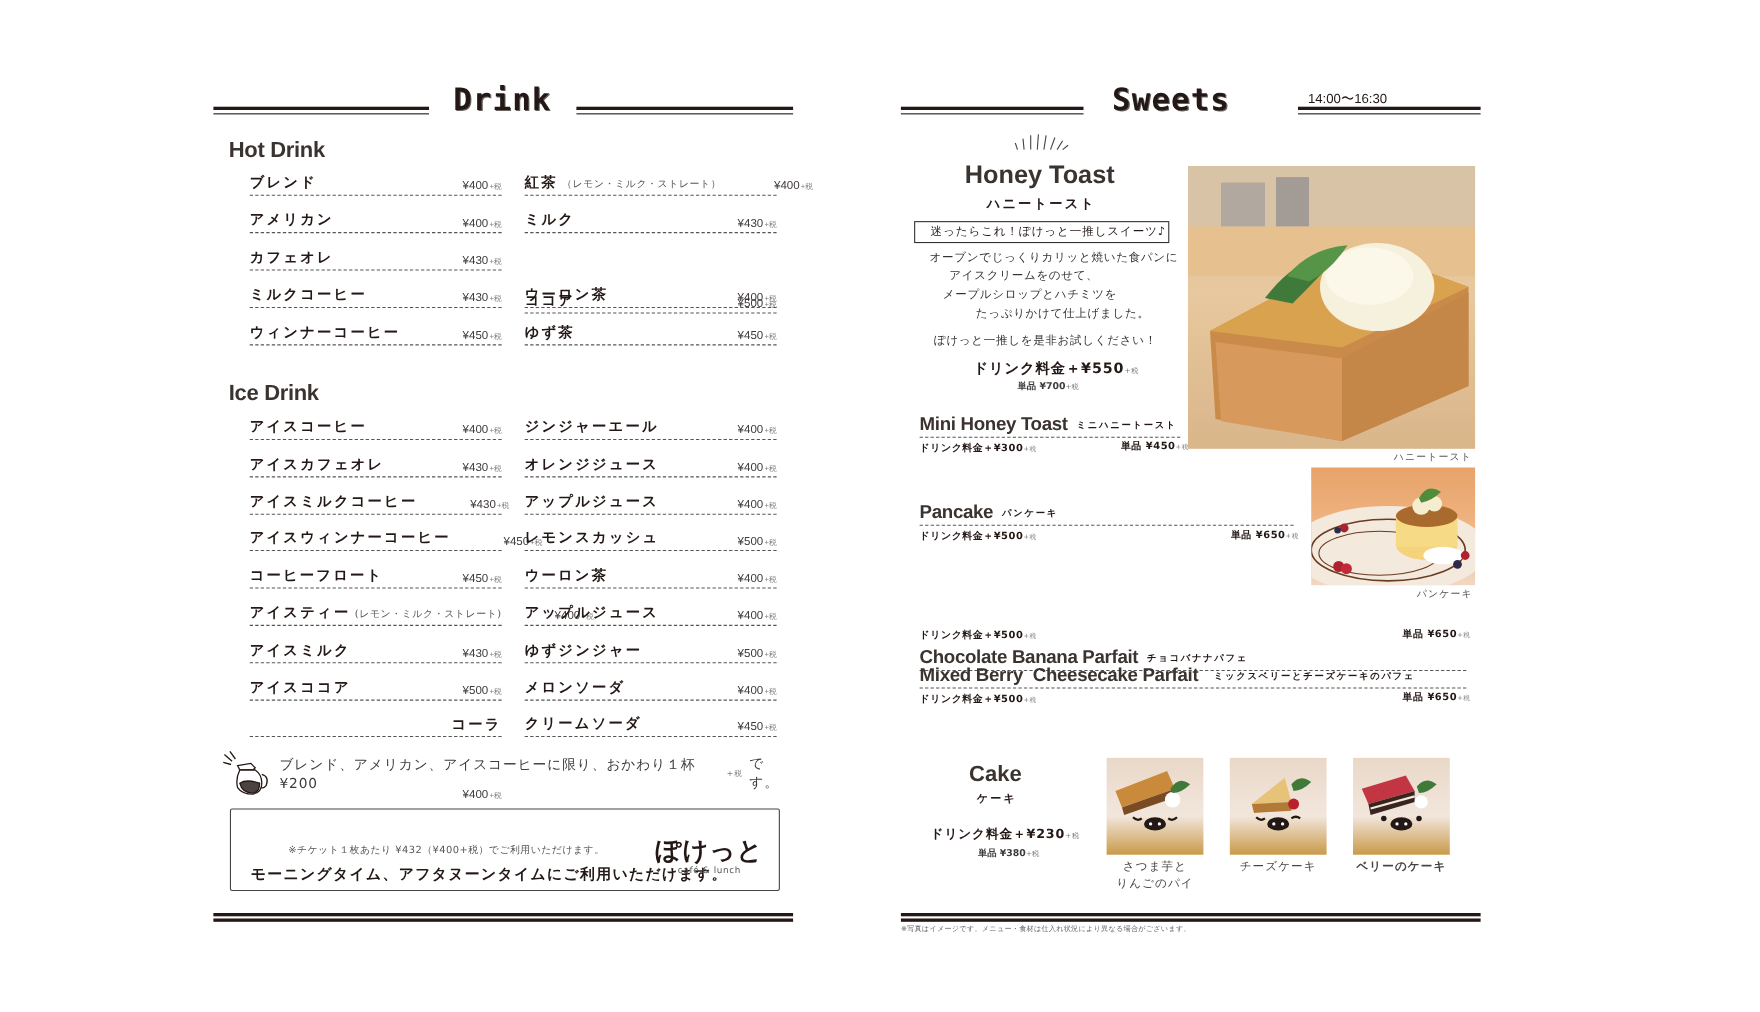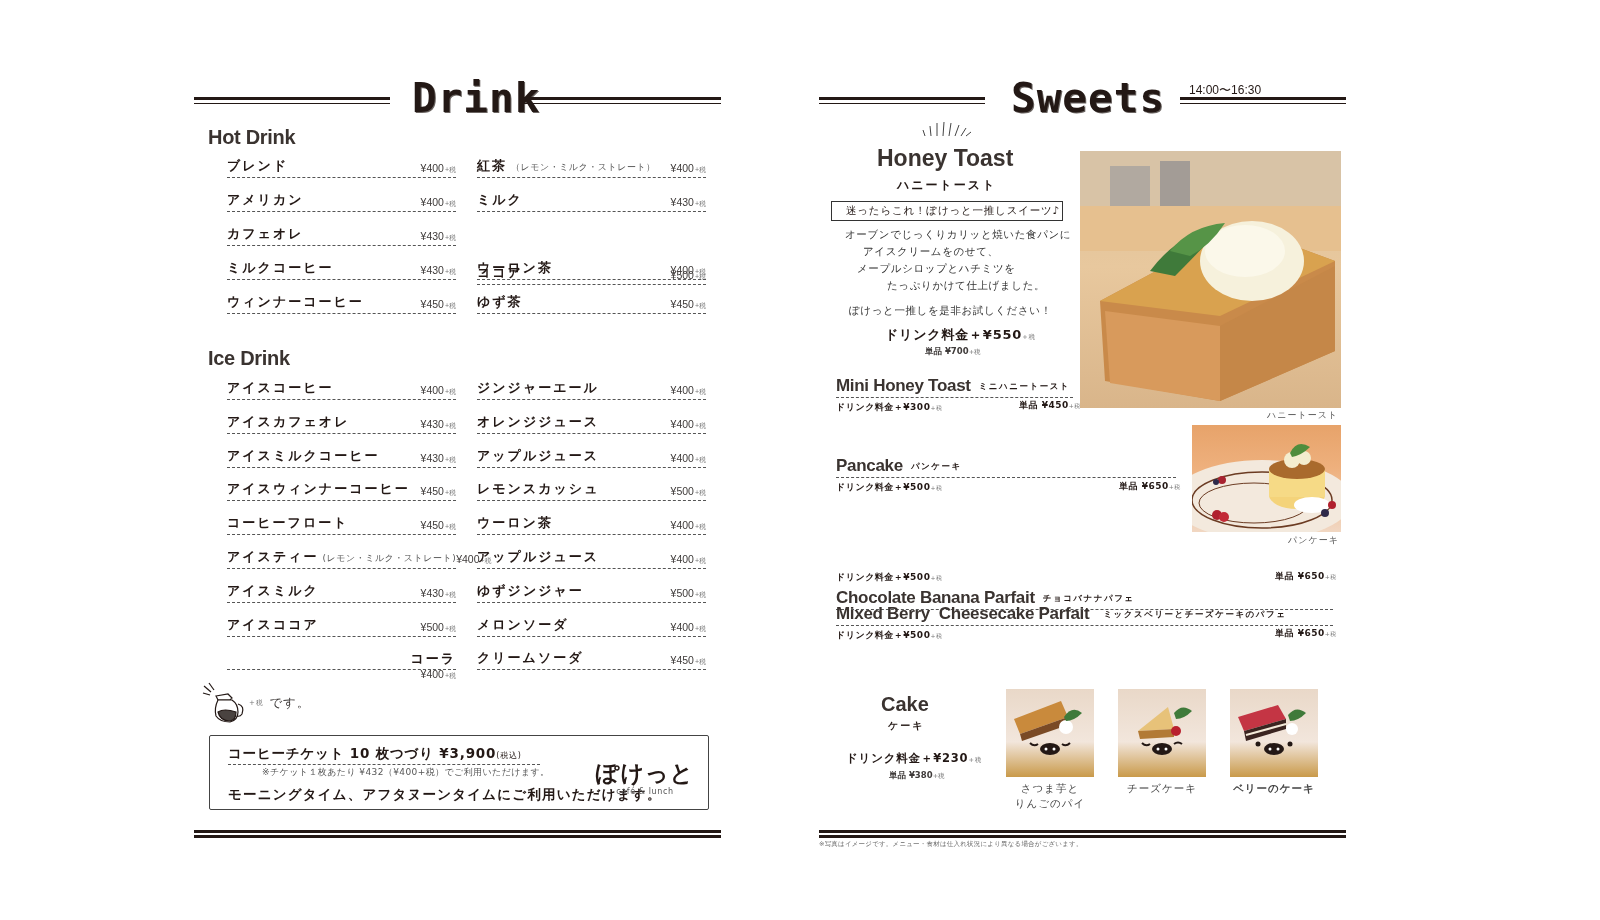--- a/index.html
+++ b/index.html
@@ -9,28 +9,28 @@
   .page { position: absolute; top: 0; }
   .page-left { left: 194px; width: 527px; }
   .page-right { left: 819px; width: 527px; }
 
   
   .rule { position: absolute; height: 7px; border-top: 3px solid #231815; border-bottom: 1.5px solid #231815; }
   .rule.thick { border-top: 3px solid #231815; border-bottom: 3px solid #231815; height: 8px; }
 
   .section-title {
     position: absolute; font-family: "DejaVu Sans Mono", "Liberation Mono", monospace;
-    font-weight: bold; font-size: 41px; letter-spacing: 1px; color: #231815;
+    font-weight: bold; font-size: 28px; letter-spacing: 1px; color: #231815;
     text-shadow: 1px 1px 0 #6b6562;
   }
   .hours { position: absolute; font-size: 12px; color: #231815; font-family: "Liberation Sans", sans-serif; }
 
   .cat-title { position: absolute; font-family: "Liberation Sans", sans-serif; font-weight: bold; font-size: 20px; color: #3a3330; letter-spacing: -0.3px; }
 
-  .row { position: absolute; height: 20px; border-bottom: 1.5px dashed #555; display: flex; align-items: flex-end; justify-content: space-between; padding-bottom: 2px; }
+  .row { position: absolute; height: 20px; border-bottom: 1.5px dashed #555; display: flex; align-items: flex-end; justify-content: space-between; padding-bottom: 2px; gap: 48px; }
   .row .name { font-weight: bold; font-size: 13px; letter-spacing: 2px; color: #231815; white-space: nowrap; }
   .row .name small { font-weight: normal; font-size: 9px; letter-spacing: 0.5px; margin-left: 4px; color: #555; }
   .row .price { font-size: 10.5px; color: #3e3a39; white-space: nowrap; font-family: "Liberation Sans", sans-serif; }
   .row .price .tax { font-size: 7px; margin-left: 1px; color: #777; }
 
   .refill { position: absolute; left: 8px; top: 682px; display: flex; align-items: center; gap: 6px; font-size: 12.5px; color: #3e3a39; letter-spacing: 0.8px; }
   .refill .tax { font-size: 7px; color: #777; }
   .pot-icon { width: 46px; height: 42px; position: relative; }
 
   .ticket-box { position: absolute; left: 15px; top: 735px; width: 500px; height: 75px; border: 1.5px solid #444; border-radius: 2px; }
@@ -208,26 +208,26 @@
           <line x1="2" y1="4" x2="9" y2="10"></line>
             <line x1="1" y1="11" x2="8" y2="13"></line>
             <line x1="7" y1="1" x2="12" y2="8"></line>
           <path d="M14 14 L26 12 L30 16 L28 18 L16 18 Z" fill="#fff"></path>
           <path d="M16 18 Q12 26 14 34 Q18 40 28 40 Q36 38 36 30 Q36 22 30 18 Z" fill="#fff"></path>
           <path d="M36 22 Q43 24 40 32 Q38 35 35 34"></path>
           <path d="M16 30 Q22 26 34 30 Q34 38 28 39 Q18 39 16 30 Z" fill="#4a4340"></path>
         </g>
       </svg>
     </span>
+    <span>ブレンド、アメリカン、アイスコーヒーに限り、おかわり１杯¥200</span>
       <span class="tax" style="margin-left:-5px;">+税</span>
       <span>です。</span>
   </div>
 
   <div class="ticket-box">
-    <div class="ticket-title"><span>コーヒーチケット 10 枚つづり  ¥3,900</span><small>(税込)</small></div>
     <div class="ticket-note">※チケット１枚あたり ¥432（¥400+税）でご利用いただけます。</div>
     <div class="ticket-usage">モーニングタイム、アフタヌーンタイムにご利用いただけます。</div>
     <div class="logo">
       <span class="jp">ぽけっと</span>
       <span class="en">café &amp; lunch</span>
     </div>
   </div>
 
   <div class="rule thick" style="left:0; top:830px; width:527px;"></div>
 </div>

